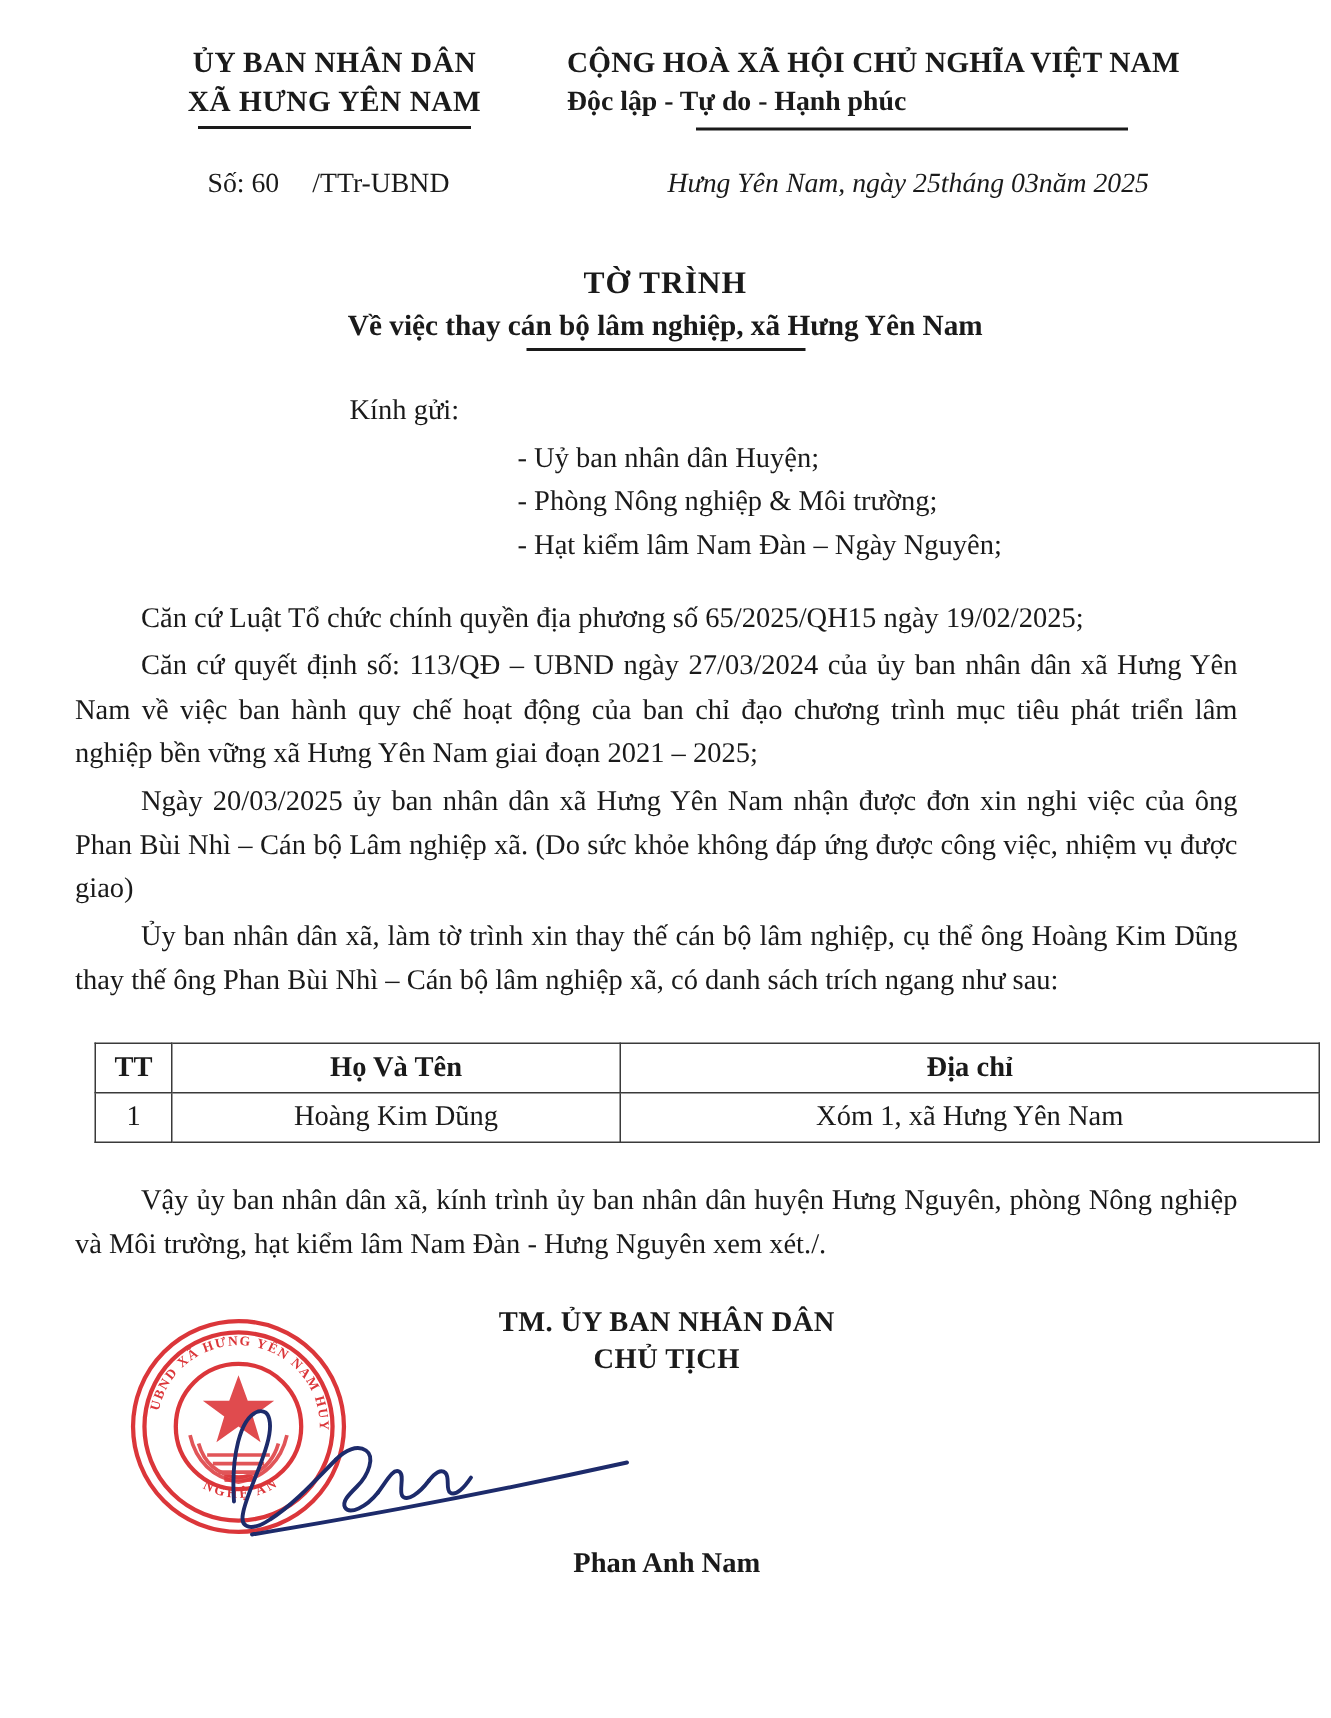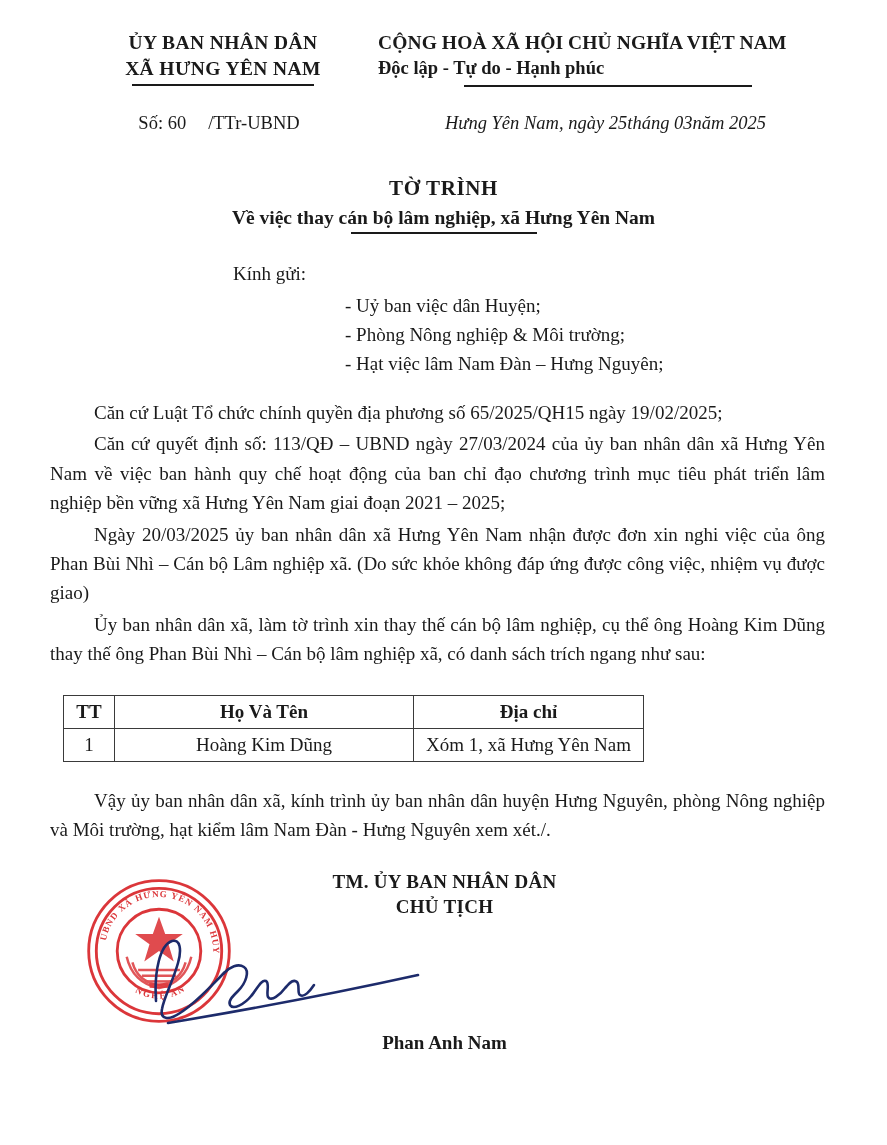--- a/index.html
+++ b/index.html
@@ -137,21 +137,21 @@
     margin: 0 0 2px 0;
   }
 
   
   .table-wrap {
     margin: 26px 0 0 0;
     padding: 0 50px 0 63px;
   }
   table.people {
     border-collapse: collapse;
-    width: 581px;
+    width: 817px;
     table-layout: fixed;
   }
   table.people td, table.people th {
     border: 1.3px solid #3a3a3a;
     padding: 5px 4px;
     text-align: center;
     font-size: 19px;
   }
   table.people th {
     font-weight: bold;
@@ -260,23 +260,23 @@
 
   <div class="title-block">
     <div class="doc-title">TỜ TRÌNH</div>
     <div class="doc-subtitle">Về việc thay cán bộ lâm nghiệp, xã Hưng Yên Nam</div>
     <div class="rule rule-title"></div>
   </div>
 
   <div class="recipients">
     <div class="kinh-gui">Kính gửi:</div>
     <div class="recipient-list">
-      <div class="recipient-item">- Uỷ ban việc dân Huyện;</div>
+      <div class="recipient-item">- Uỷ ban nhân dân Huyện;</div>
       <div class="recipient-item">- Phòng Nông nghiệp &amp; Môi trường;</div>
-      <div class="recipient-item">- Hạt việc lâm Nam Đàn – Hưng Nguyên;</div>
+      <div class="recipient-item">- Hạt kiểm lâm Nam Đàn – Ngày Nguyên;</div>
     </div>
   </div>
 
   <div class="body-text">
     <p class="para">Căn cứ Luật Tổ chức chính quyền địa phương số 65/2025/QH15 ngày 19/02/2025;</p>
     <p class="para">Căn cứ quyết định số: 113/QĐ – UBND ngày 27/03/2024 của ủy ban nhân dân xã Hưng Yên Nam về việc ban hành quy chế hoạt động của ban chỉ đạo chương trình mục tiêu phát triển lâm nghiệp bền vững xã Hưng Yên Nam giai đoạn 2021 – 2025;</p>
     <p class="para">Ngày 20/03/2025 ủy ban nhân dân xã Hưng Yên Nam nhận được đơn xin nghi việc của ông Phan Bùi Nhì – Cán bộ Lâm nghiệp xã. (Do sức khỏe không đáp ứng được công việc, nhiệm vụ được giao)</p>
     <p class="para">Ủy ban nhân dân xã, làm tờ trình xin thay thế cán bộ lâm nghiệp, cụ thể ông Hoàng Kim Dũng thay thế ông Phan Bùi Nhì – Cán bộ lâm nghiệp xã, có danh sách trích ngang như sau:</p>
   </div>
 

